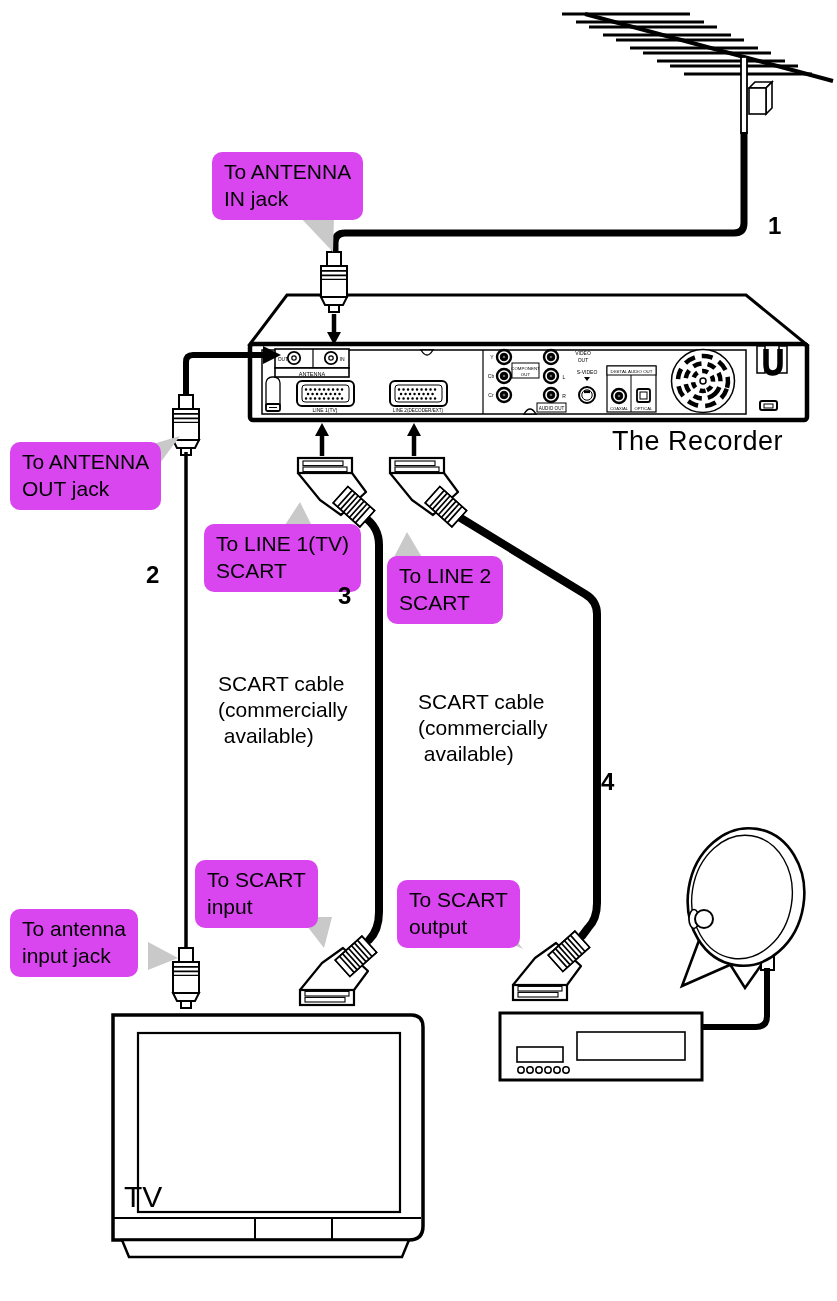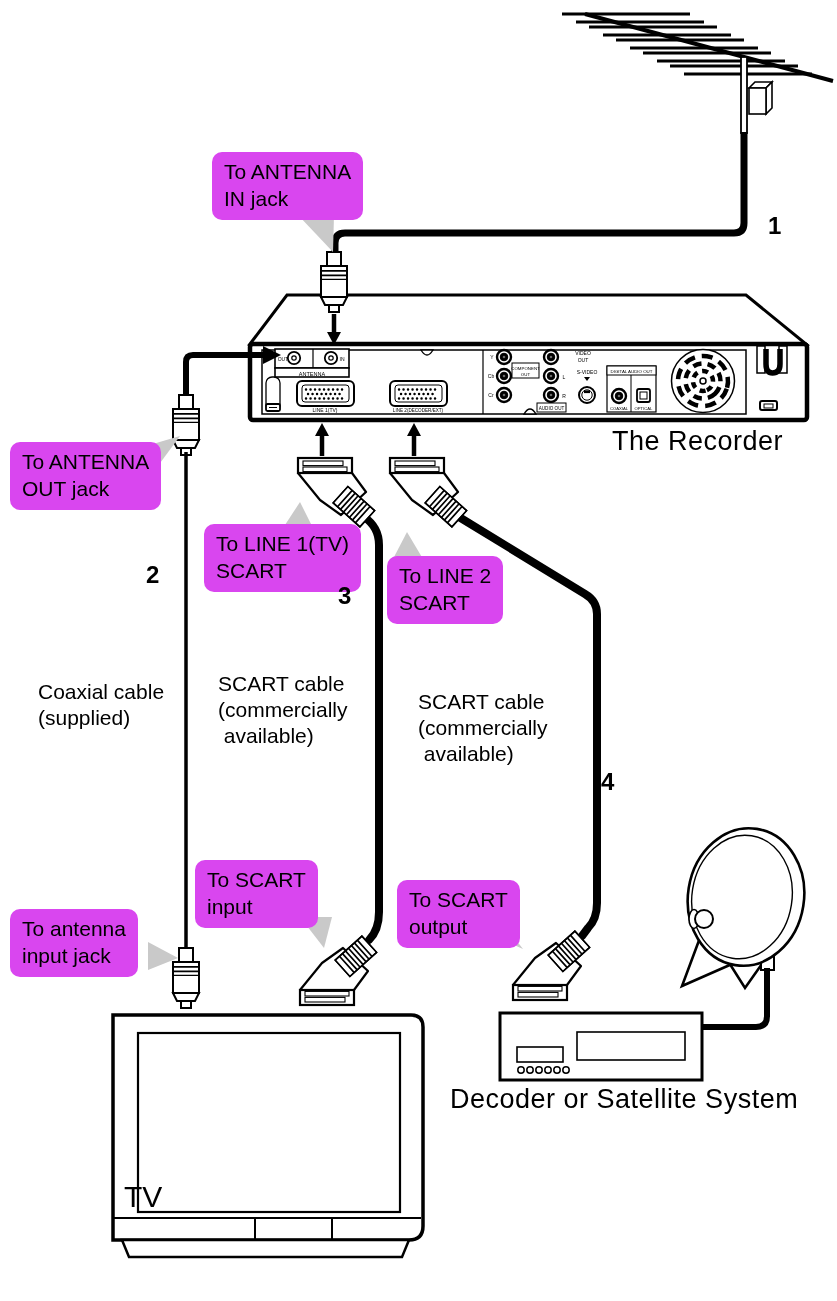--- a/index.html
+++ b/index.html
@@ -254,34 +254,31 @@
 <div class="callout" style="left:10px;top:442px;">To ANTENNA
 OUT jack</div>
 <div class="num" style="left:146px;top:561px;">2</div>
 
 <div class="callout" style="left:204px;top:524px;">To LINE 1(TV)
 SCART</div>
 <div class="num" style="left:338px;top:582px;">3</div>
 <div class="callout" style="left:387px;top:556px;">To LINE 2
 SCART</div>
 
-<div class="lbl" style="left:38px;top:679px;">Coaxial cable
-(supplied)</div>
 <div class="lbl" style="left:218px;top:671px;">SCART cable
 (commercially
  available)</div>
 <div class="lbl" style="left:418px;top:689px;">SCART cable
 (commercially
  available)</div>
 <div class="num" style="left:601px;top:768px;">4</div>
 
 <div class="callout" style="left:195px;top:860px;">To SCART
 input</div>
 <div class="callout" style="left:397px;top:880px;">To SCART
 output</div>
 <div class="callout" style="left:10px;top:909px;">To antenna
 input jack</div>
 
 <div class="devlbl" style="left:612px;top:426px;">The Recorder</div>
-<div class="devlbl" style="left:450px;top:1084px;">Decoder or Satellite System</div>
 <div class="tvlbl" style="left:124px;top:1180px;">TV</div>
 
 </div>
 
 </body></html>

